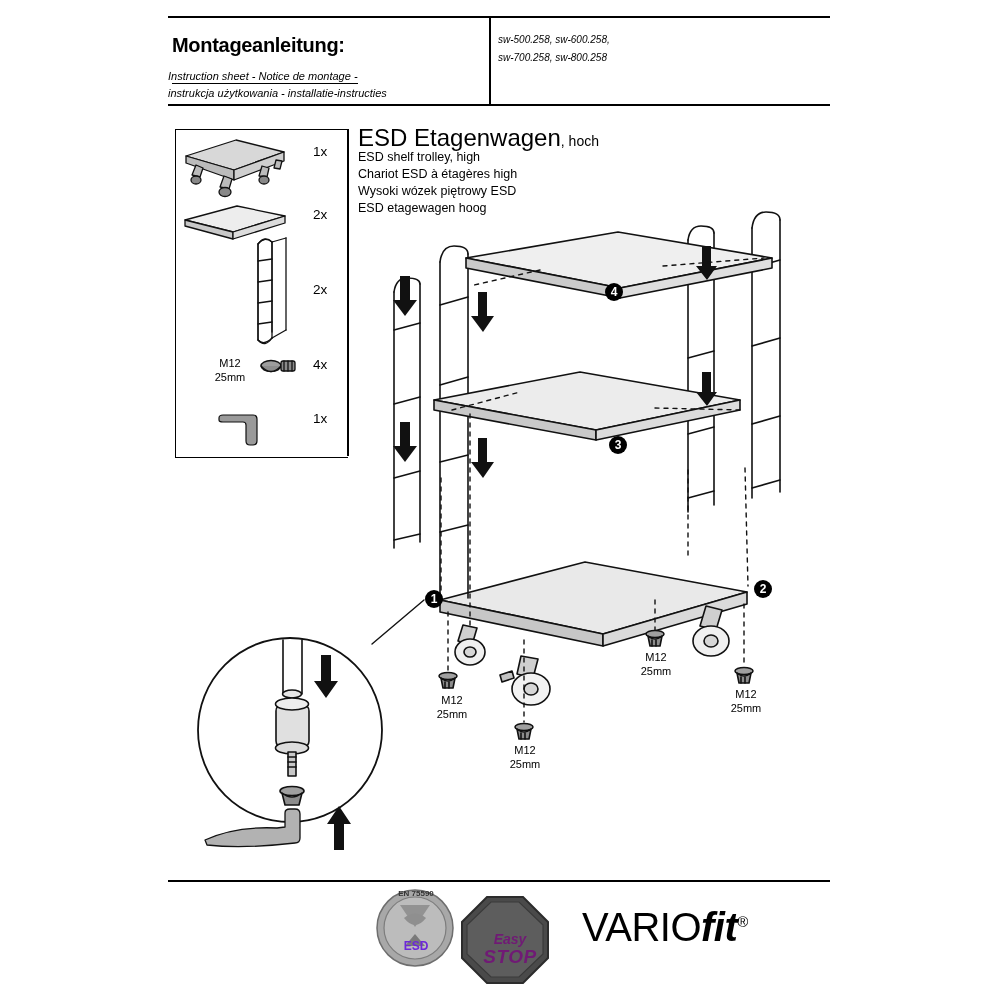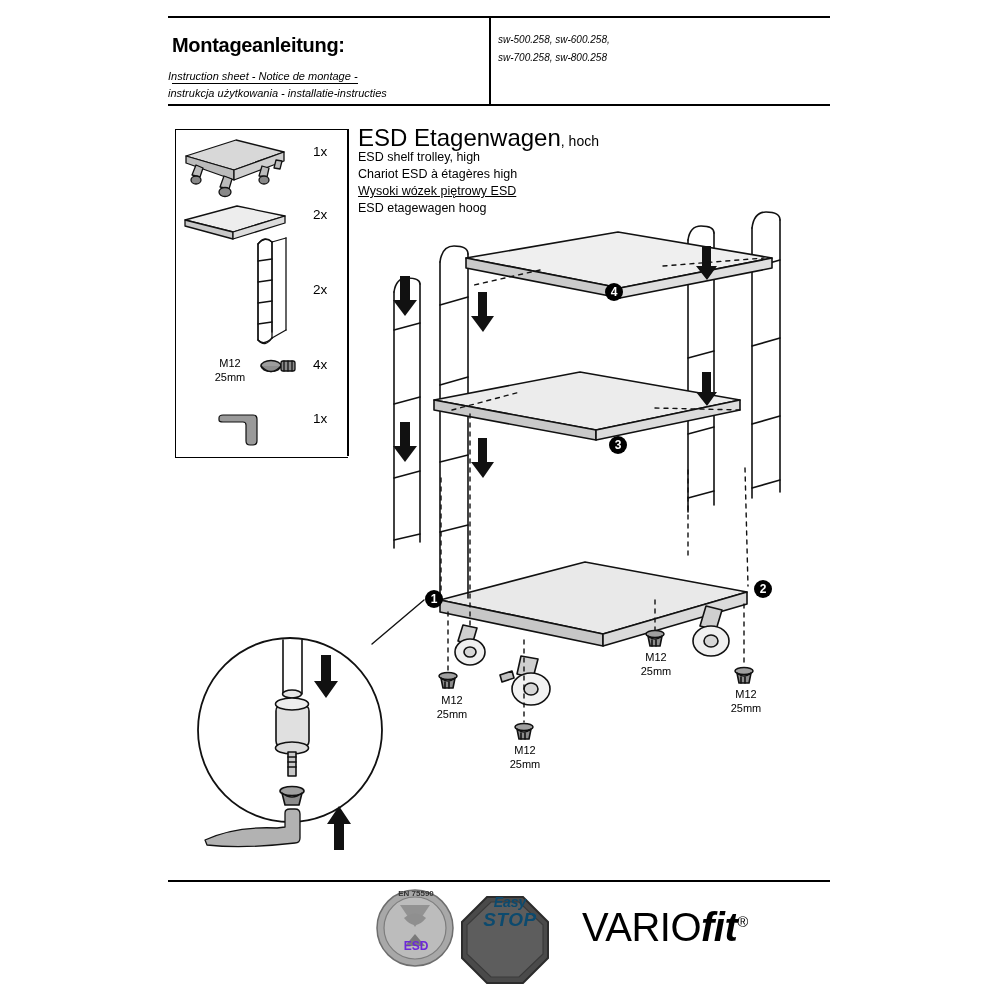--- a/index.html
+++ b/index.html
@@ -86,21 +86,21 @@
   }
   .prod-lang {
     position: absolute;
     left: 358px;
     font-size: 12.5px;
     white-space: nowrap;
     text-align: right;
   }
   .prod-lang.p1 { top: 150px; }
   .prod-lang.p2 { top: 167px; }
-  .prod-lang.p3 { top: 184px; text-decoration: underline; }
+  .prod-lang.p3 { top: 184px; }
   .prod-lang.p4 { top: 201px; }
 
   
   .parts-box {
     position: absolute;
     left: 175px; top: 129px;
     width: 172px; height: 327px;
     border: 1.5px solid #000;
     border-right: none;
   }
@@ -195,25 +195,25 @@
     color: #333;
   }
   .esd-bottom {
     left: 394px; top: 939px;
     width: 44px;
     font-size: 12px;
     color: #6d28d9;
   }
   .easy-text {
     position: absolute;
-    left: 472px; top: 895px;
+    left: 472px; top: 932px;
     width: 76px;
     text-align: center;
     font-weight: bold;
-    color: #0c4a6e;
+    color: #701a75;
     font-size: 14px;
     line-height: 1.1;
     font-style: italic;
   }
   .easy-text .stop {
     font-size: 19px;
     letter-spacing: 0.5px;
   }
 
   svg { display: block; }

